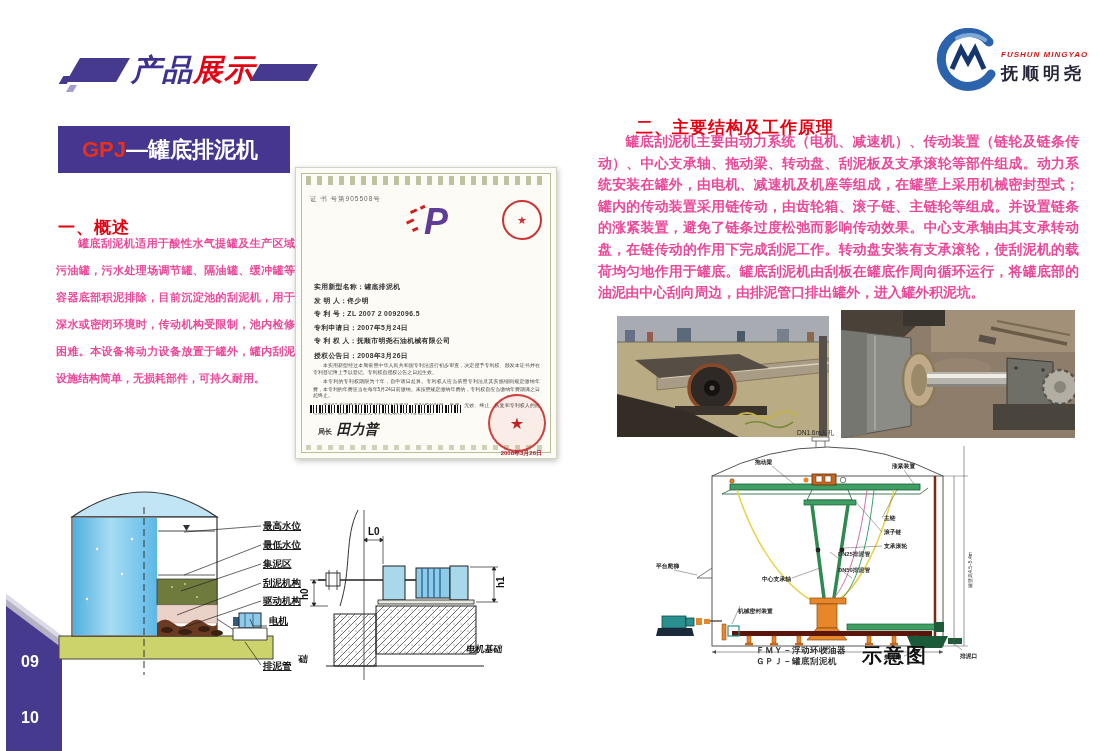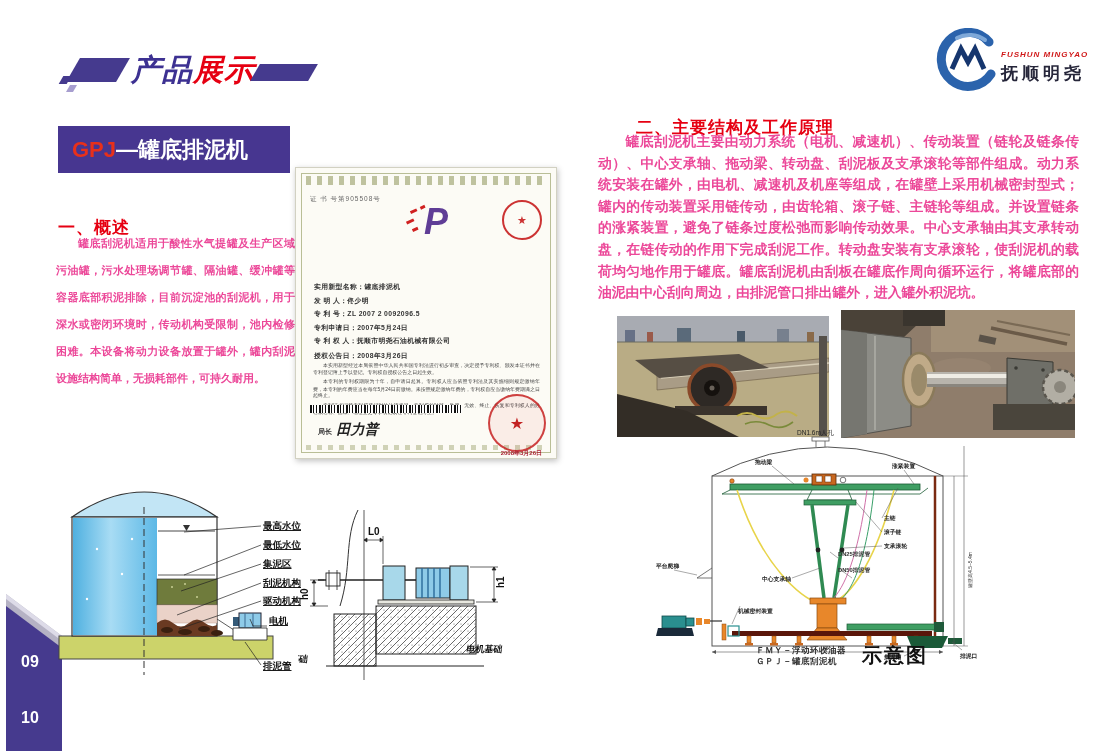--- a/index.html
+++ b/index.html
@@ -43,21 +43,21 @@
 </div>
 
 <svg class="abs" style="left:0;top:558px;" width="70" height="193" viewBox="0 0 70 193">
   <polygon points="6,36 62,78 62,92 6,50" fill="#b5b2c4"></polygon>
   <polygon points="6,36 62,78 62,83 6,41" fill="#dddbe8"></polygon>
   <polygon points="6,48 62,90 62,193 6,193" fill="#463a8e"></polygon>
 </svg>
 <div class="abs" style="left:21px;top:653px;color:#fff;font-size:16px;font-weight:800;">09</div>
 <div class="abs" style="left:21px;top:709px;color:#fff;font-size:16px;font-weight:800;">10</div>
 
-<div class="abs" style="left:58px;top:126px;width:232px;height:47px;background:#473690;display:flex;align-items:center;padding-left:14px;box-sizing:border-box;">
+<div class="abs" style="left:58px;top:126px;width:232px;height:47px;background:#473690;display:flex;align-items:center;padding-left:24px;box-sizing:border-box;">
   <span style="font-size:22px;font-weight:900;white-space:nowrap;">
     <span style="color:#e8301a;">GPJ</span><span style="color:#ffffff;">—罐底排泥机</span>
   </span>
 </div>
 
 <div class="abs red-head" style="left:58px;top:216px;">一、概述</div>
 <div class="abs jp" style="left:56px;top:230px;width:239px;font-size:11px;line-height:27px;text-indent:2em;">罐底刮泥机适用于酸性水气提罐及生产区域污油罐，污水处理场调节罐、隔油罐、缓冲罐等容器底部积泥排除，目前沉淀池的刮泥机，用于深水或密闭环境时，传动机构受限制，池内检修困难。本设备将动力设备放置于罐外，罐内刮泥设施结构简单，无损耗部件，可持久耐用。</div>
 
 <div class="abs cert" style="left:295px;top:167px;width:260px;height:290px;">
   <div class="cert-inner"></div>

